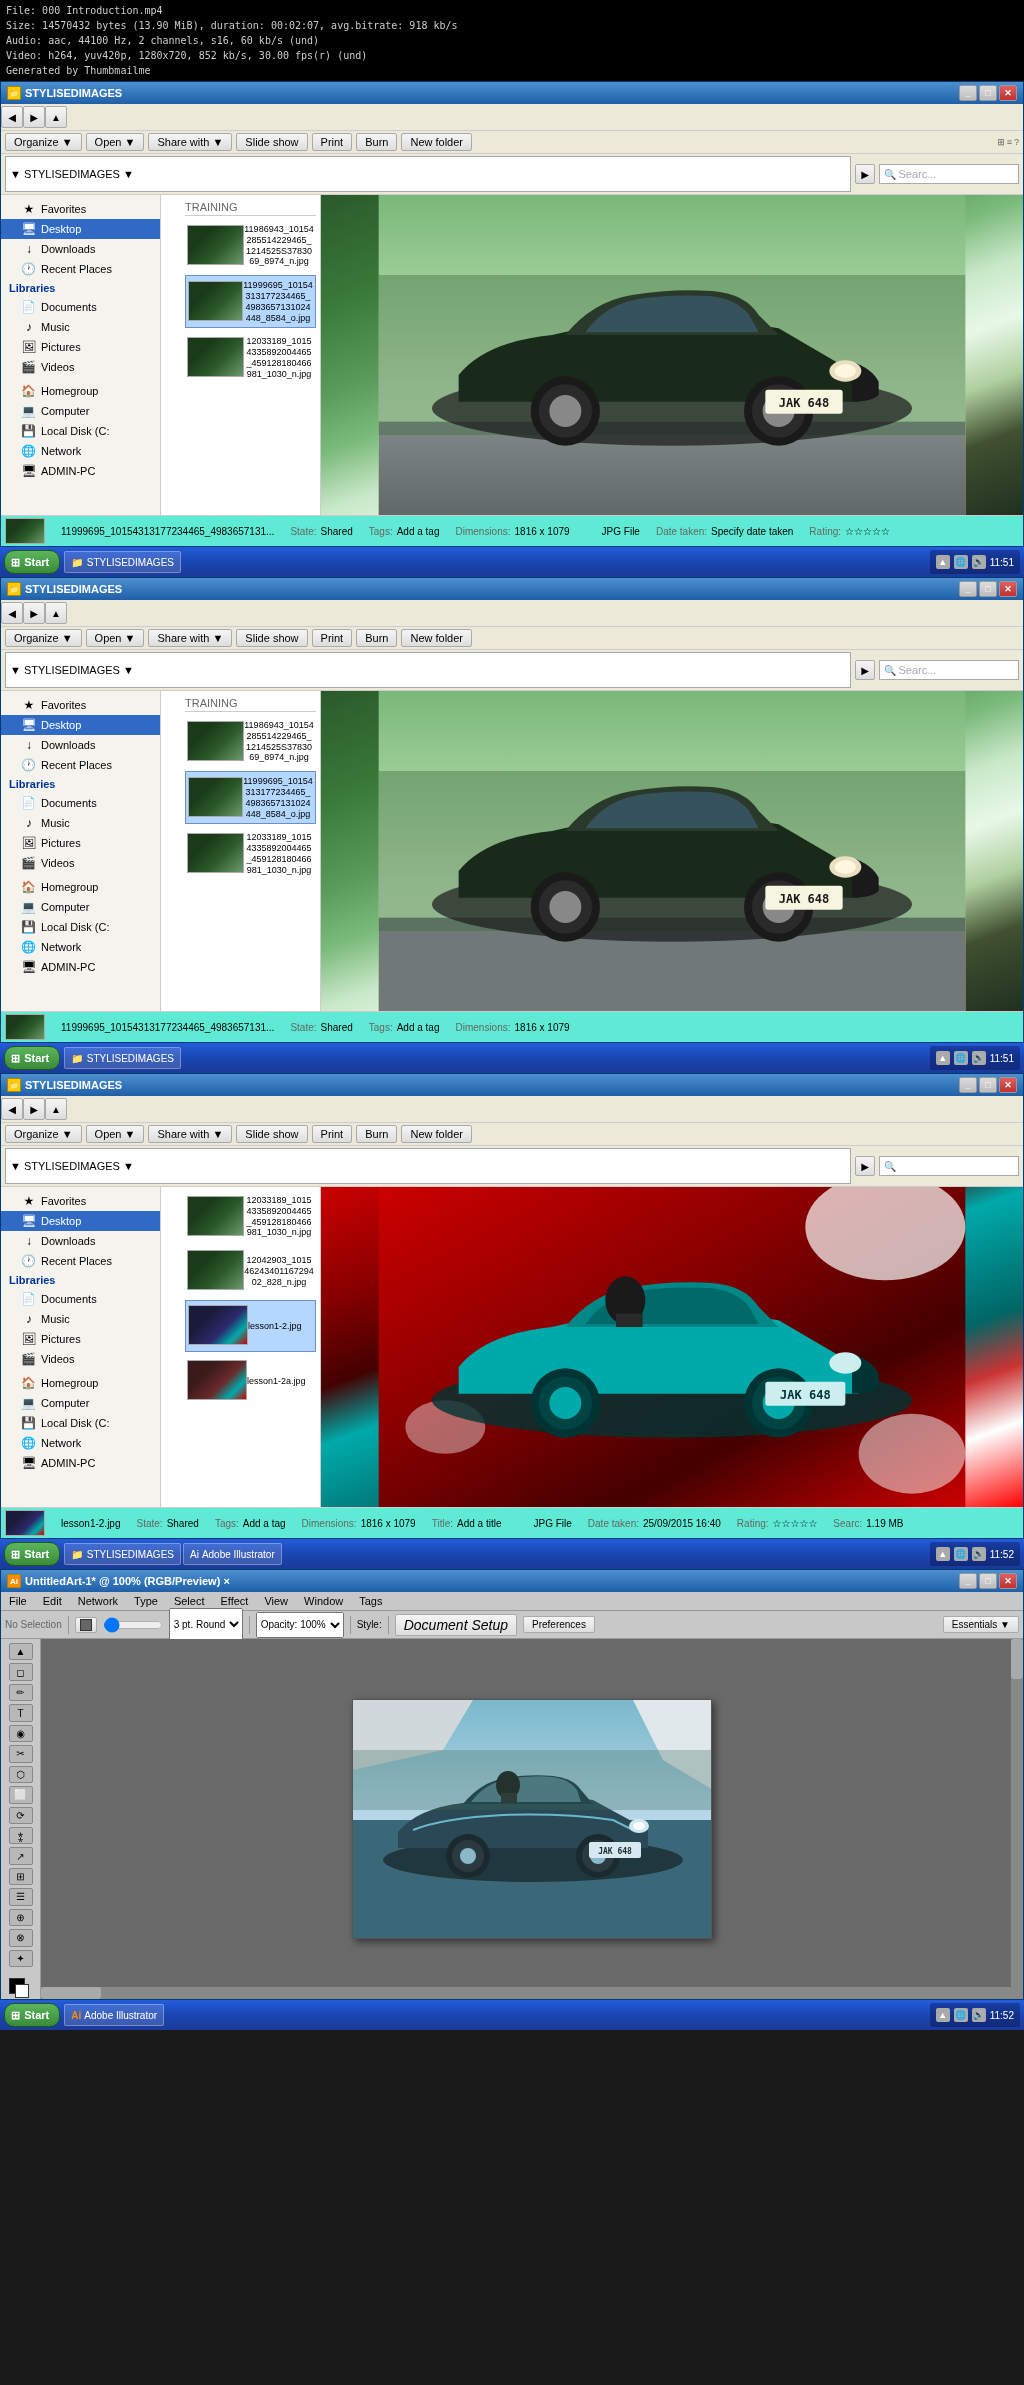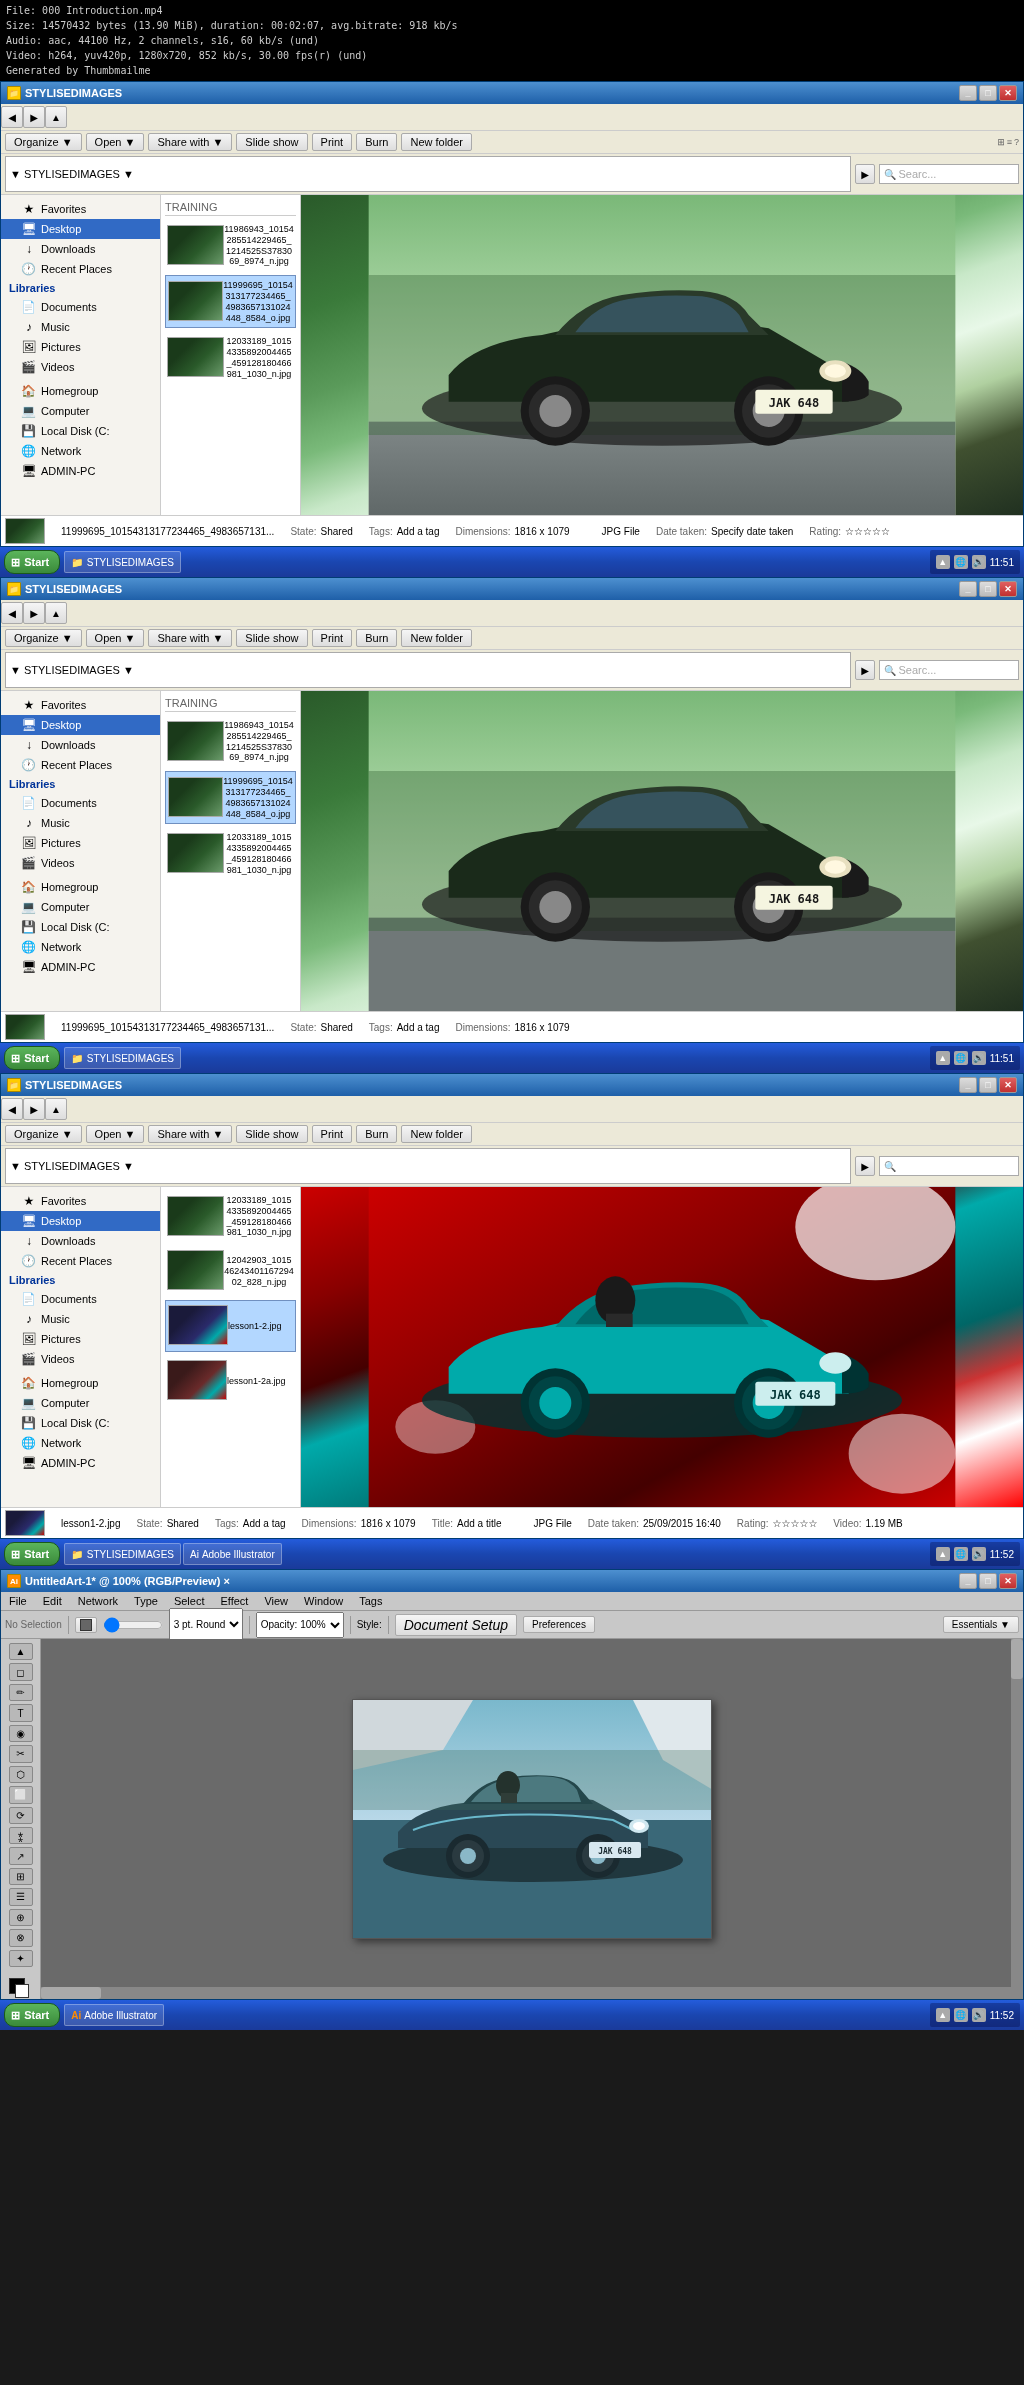--- a/index.html
+++ b/index.html
@@ -209,20 +209,21 @@
     }
 
     
     .file-pane {
       width: 140px;
       min-width: 140px;
       background: white;
       border-right: 1px solid #ccc;
       overflow-y: auto;
       padding: 4px;
+      margin-left: 20px;
     }
 
     .file-pane-header {
       font-size: 11px;
       color: #666;
       padding: 2px 0;
       border-bottom: 1px solid #ccc;
       margin-bottom: 4px;
     }
 
@@ -270,21 +271,21 @@
     
     .car-preview {
       width: 100%;
       height: 100%;
       position: relative;
       overflow: hidden;
     }
 
     
     .status-bar {
-      background: #ffffff;
+      background: #5eead4;
       border-top: 1px solid #ccc;
       padding: 2px 4px;
       display: flex;
       align-items: center;
       gap: 16px;
       font-size: 10px;
       min-height: 30px;
     }
 
     .status-thumb {
@@ -1139,21 +1140,21 @@
       </div>
       <div class="status-field">
         <span class="status-label">Date taken:</span>
         <span class="status-value">25/09/2015 16:40</span>
       </div>
       <div class="status-field">
         <span class="status-label">Rating:</span>
         <span class="status-value">☆☆☆☆☆</span>
       </div>
       <div class="status-field">
-        <span class="status-label">Video:</span>
+        <span class="status-label">Searc:</span>
         <span class="status-value">1.19 MB</span>
       </div>
     </div>
   </div>
 </div>
 
 <div class="taskbar">
   <div class="start-btn">
     <span>⊞</span>
     <span>Start</span>

